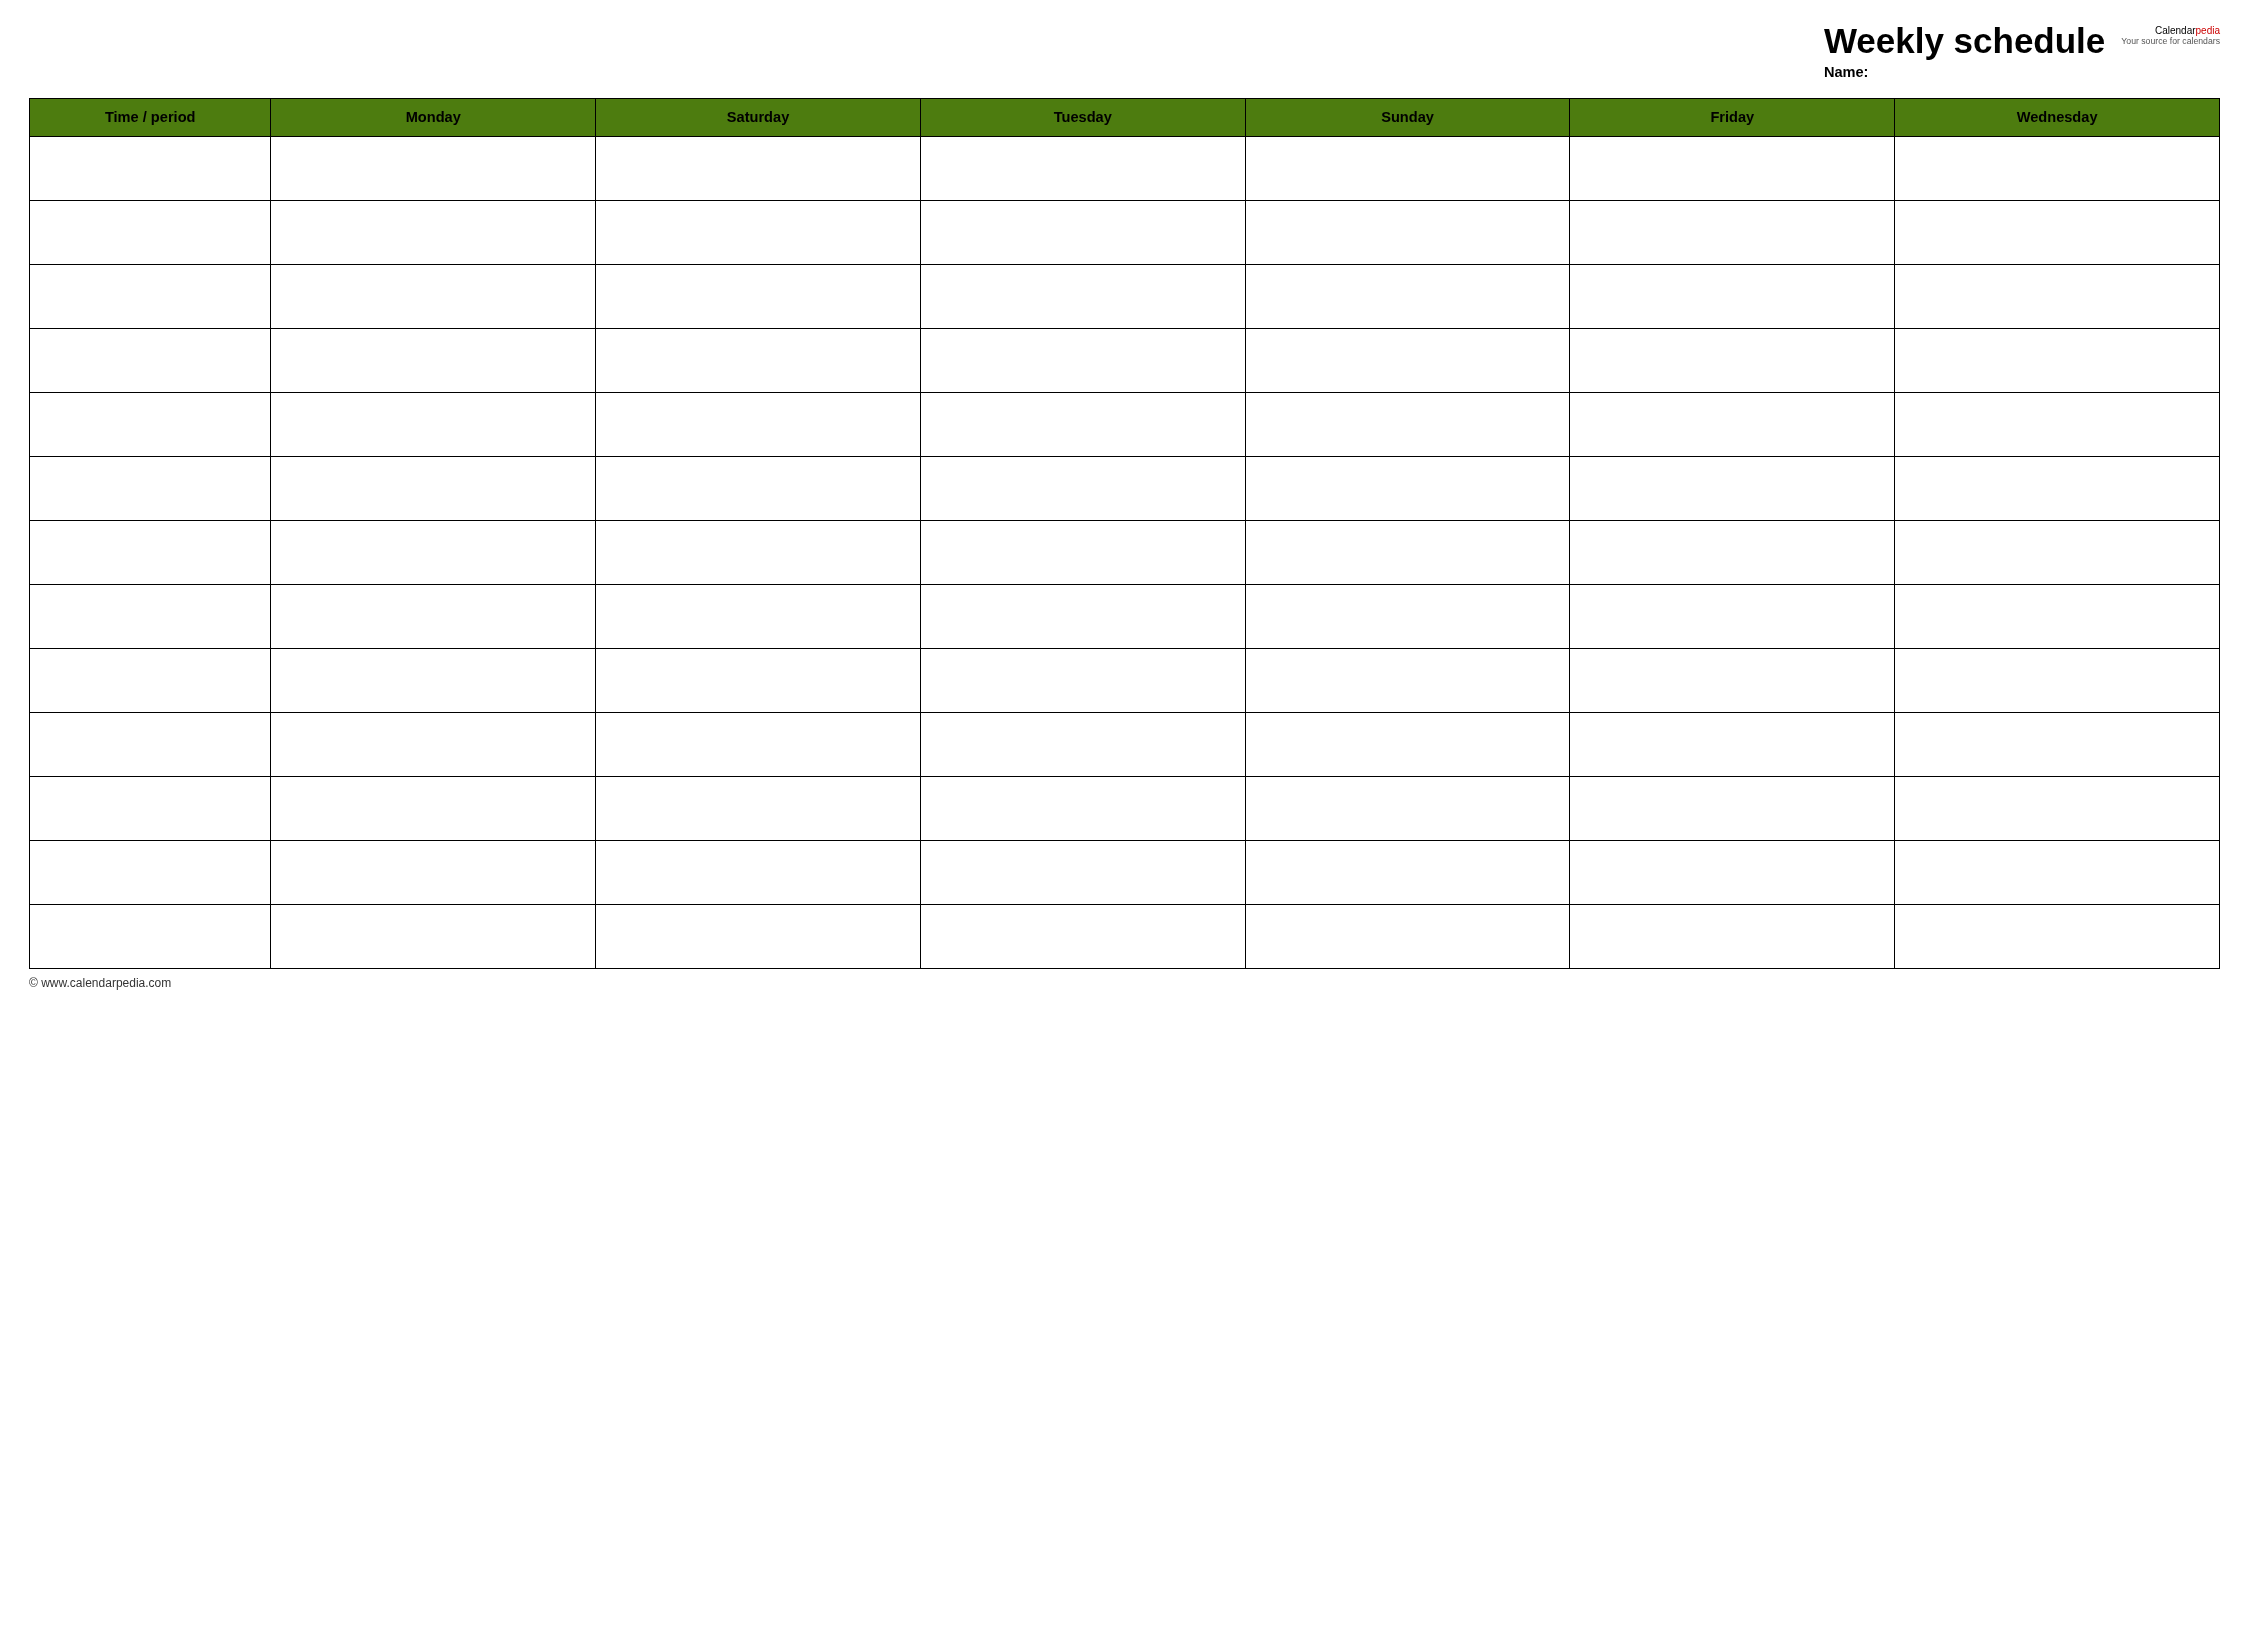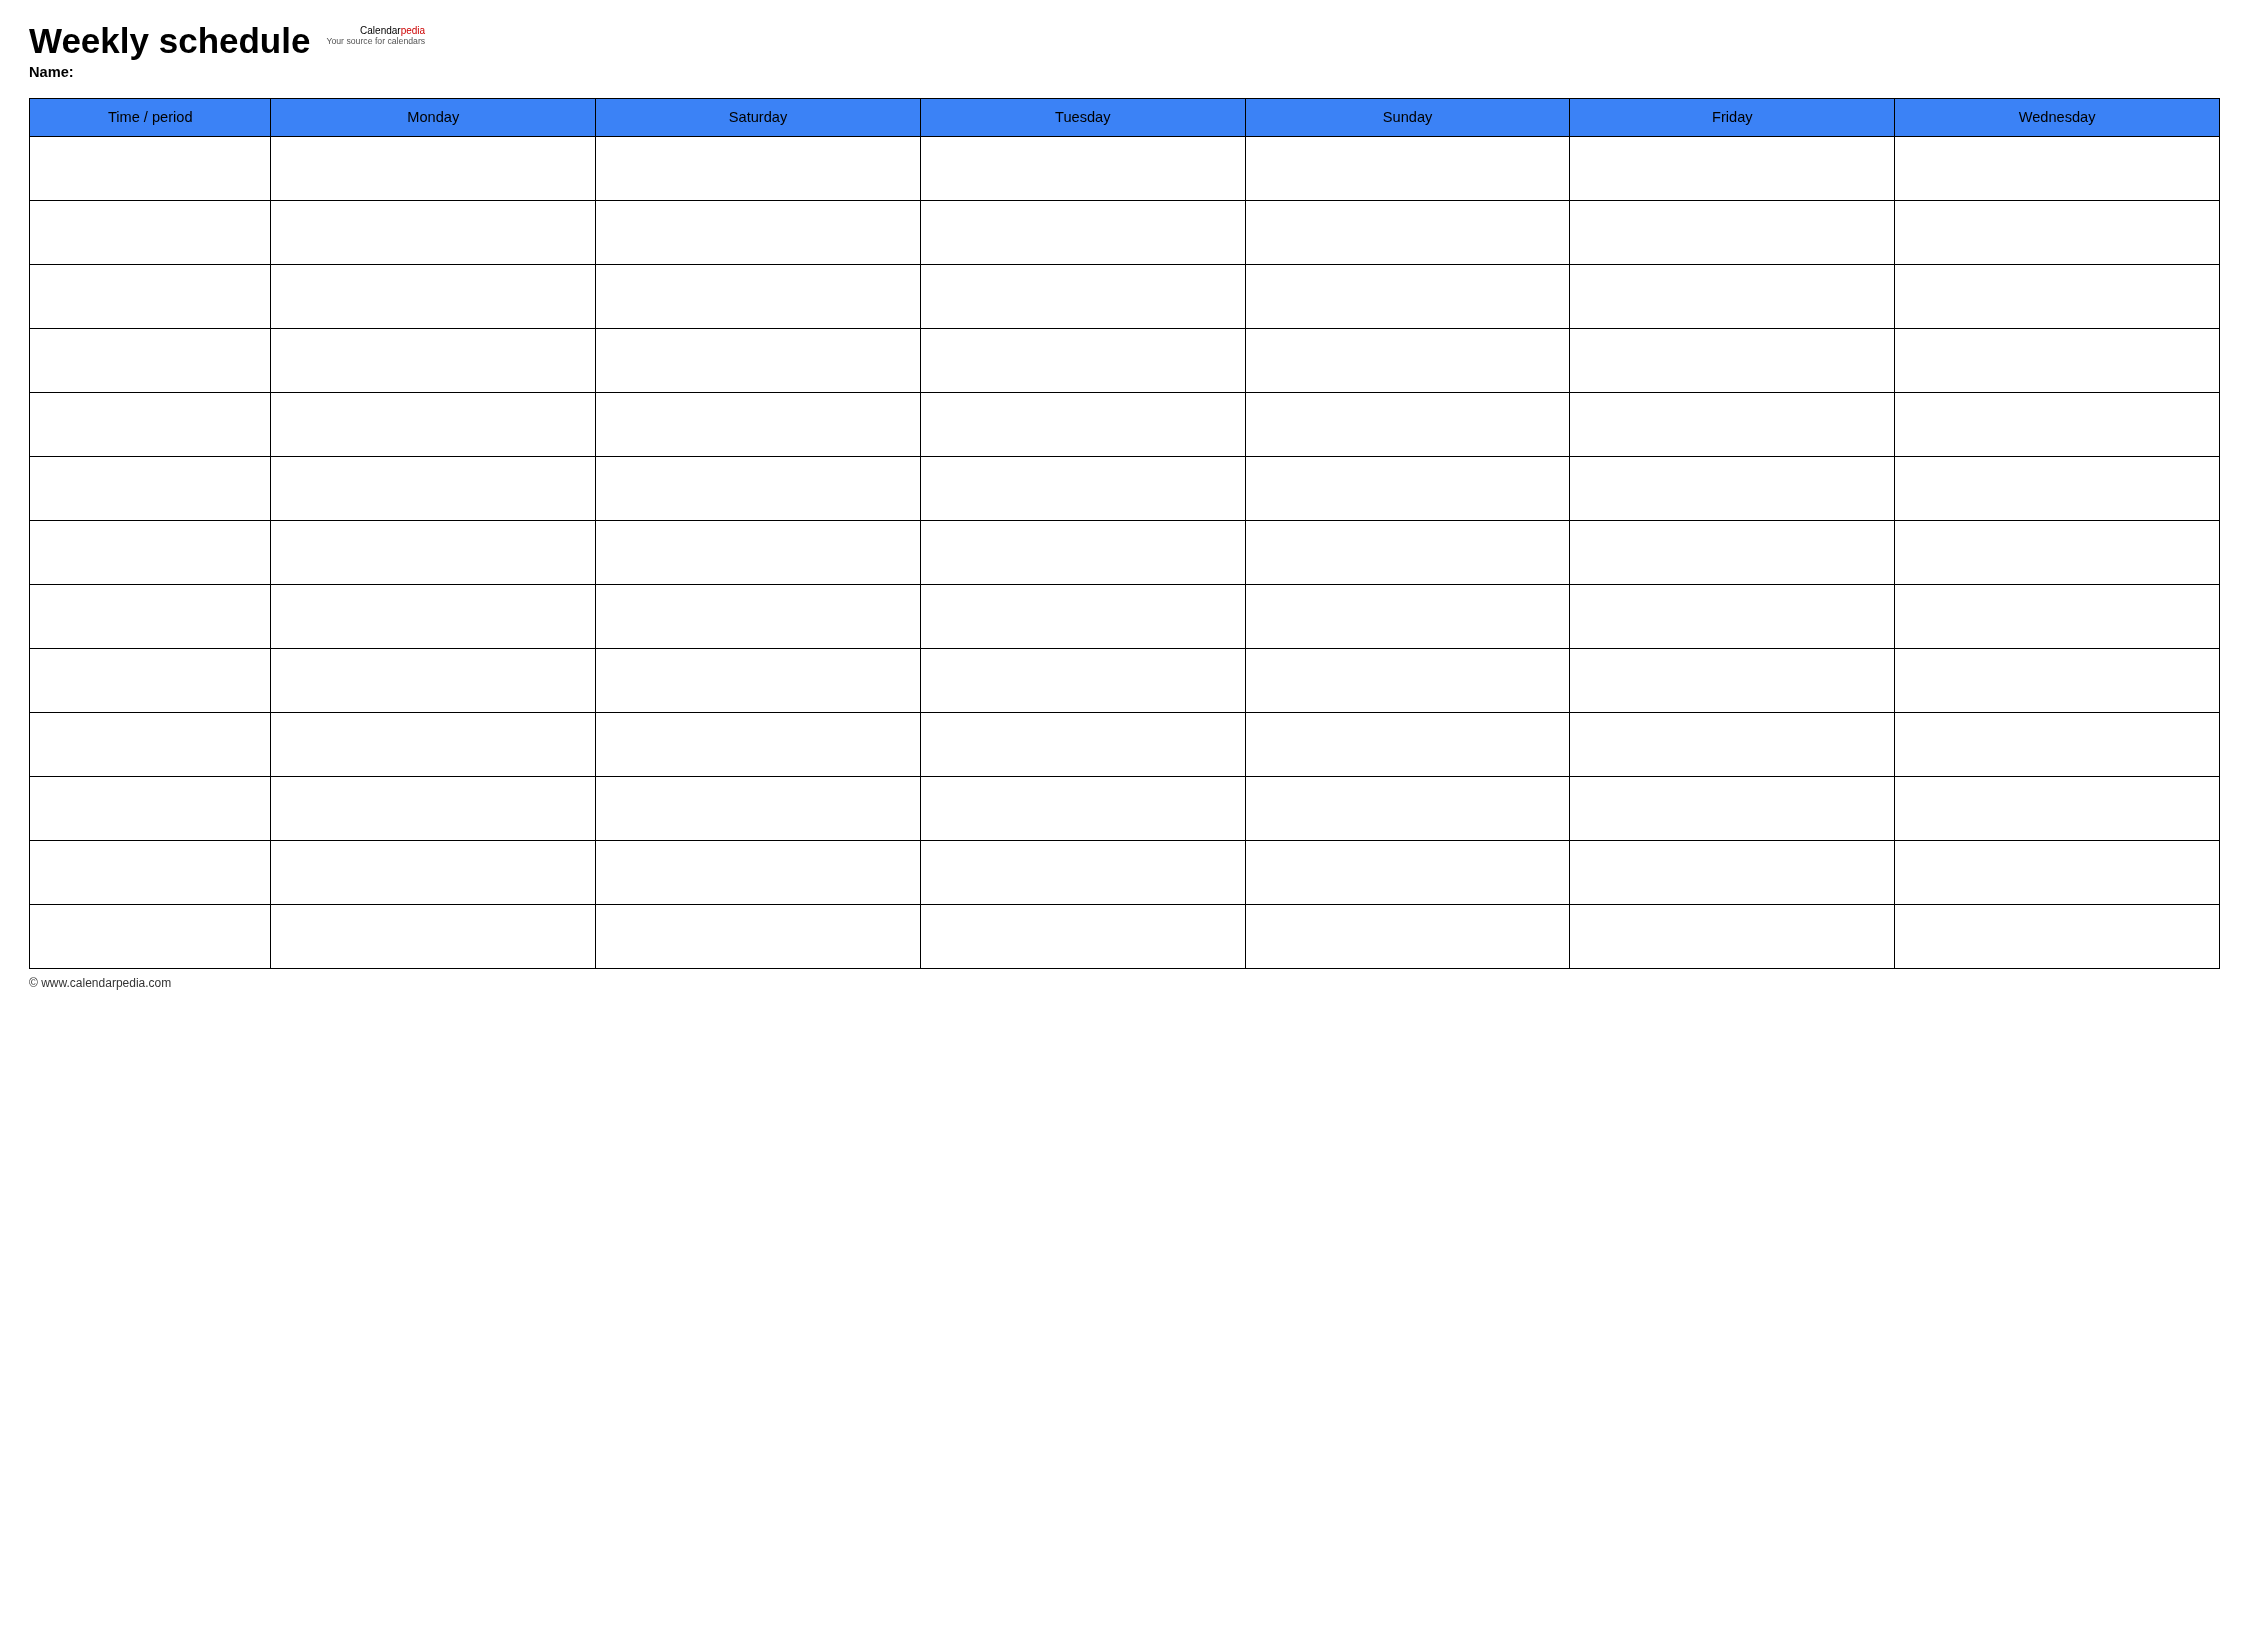--- a/index.html
+++ b/index.html
@@ -10,21 +10,21 @@
 
     body {
       background: #ffffff;
       font-family: Arial, sans-serif;
       padding: 22px 29px 14.6px 29px;
       color: #000000;
     }
 
     .header-section {
       display: flex;
-      justify-content: flex-start;
+      justify-content: flex-end;
       align-items: flex-start;
       margin-bottom: 5.8px;
     }
 
     .title {
       font-size: 35px;
       font-weight: bold;
       color: #000000;
       line-height: 1.1;
     }
@@ -61,22 +61,22 @@
       width: 100%;
       border-collapse: collapse;
       border: 1.8px solid #000000;
     }
 
     .schedule-table th {
       border: 1.5px solid #000000;
       padding: 10.2px 5.8px;
       text-align: center;
       font-size: 14.6px;
-      font-weight: normal;
-      background: #3b82f6;
+      font-weight: bold;
+      background: #4d7c0f;
     }
 
     .schedule-table th.time-col {
       width: 11%;
     }
 
     .schedule-table th.day-col {
       width: 14.8%;
     }
 

